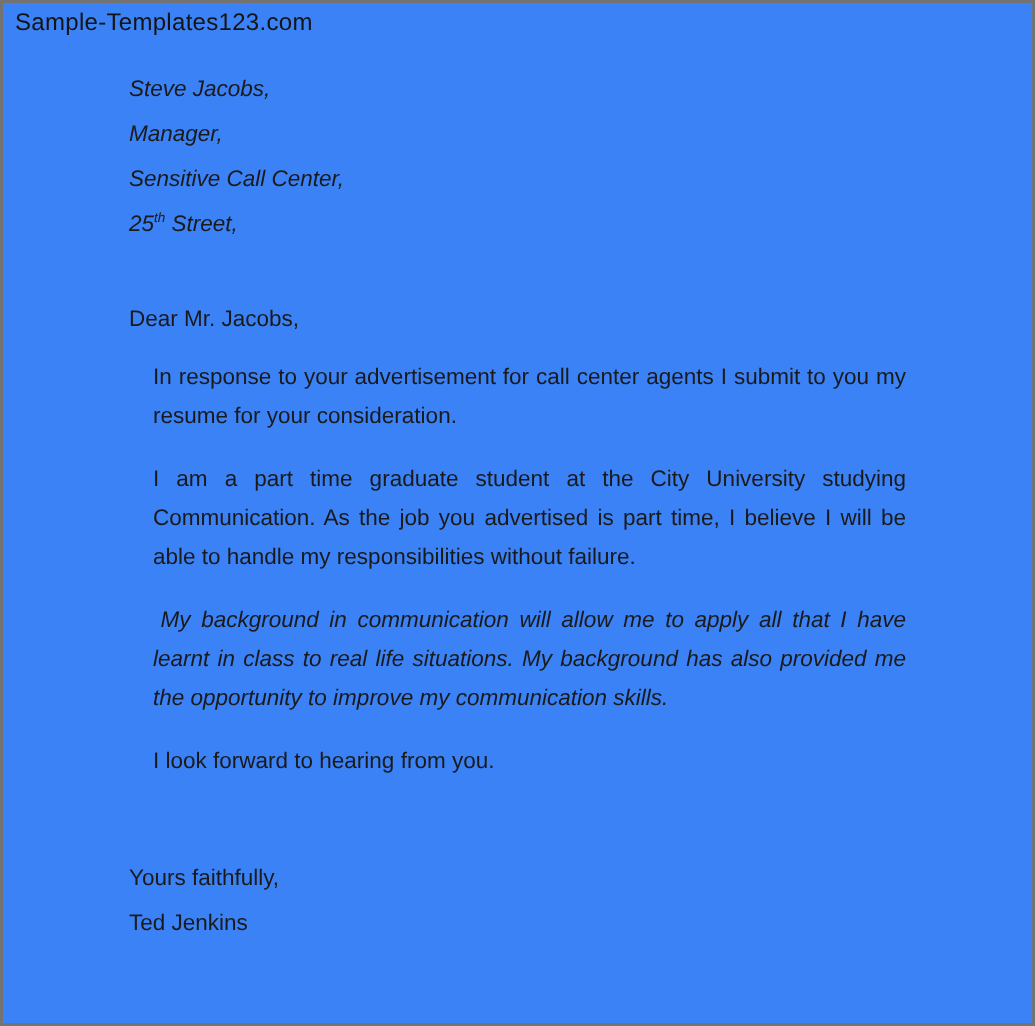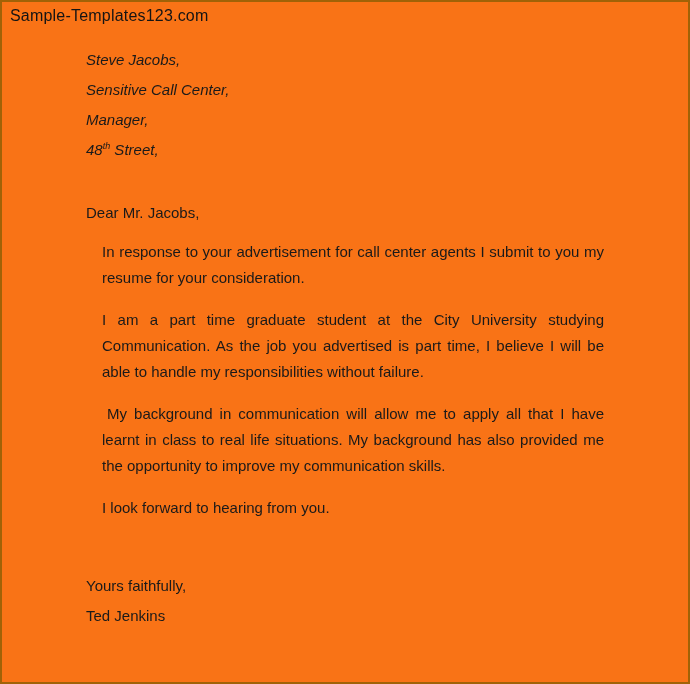--- a/index.html
+++ b/index.html
@@ -1,21 +1,21 @@
 <!DOCTYPE html>
 <html><head>
 <meta charset="utf-8">
 <style>
   html, body { margin: 0; padding: 0; background: #ffffff; }
   .page {
     width: 690px;
     height: 684px;
     box-sizing: border-box;
-    border: 2px solid #a16207;
-    background: #f97316;
+    border: 2px solid #737373;
+    background: #3b82f6;
     font-family: "Liberation Sans", sans-serif;
     color: #1a1a1a;
     overflow: hidden;
     position: relative;
   }
   .site-header {
     padding: 5px 0 0 8px;
     font-size: 16px;
     color: #141414;
     letter-spacing: 0.2px;
@@ -39,21 +39,21 @@
     margin: 38px 0 0 0;
     font-size: 15px;
     line-height: 20px;
   }
   .para {
     margin: 16px 0 0 16px;
     font-size: 15px;
     line-height: 26px;
     text-align: justify;
   }
-  .para.indented { text-indent: 5px; }
+  .para.indented { text-indent: 5px; font-style: italic; }
   .para.single { text-align: left; }
   .closing {
     margin: 50px 0 0 0;
     font-size: 15px;
     line-height: 30px;
   }
   .signature {
     margin: 0;
     font-size: 15px;
     line-height: 30px;
@@ -62,23 +62,23 @@
 </head>
 <body>
 
 <div class="page">
   <div class="site-header">Sample-Templates123.com</div>
 
   <div class="letter">
 
     <div class="address">
       <p>Steve Jacobs,</p>
+      <p>Manager,</p>
       <p>Sensitive Call Center,</p>
-      <p>Manager,</p>
-      <p><span>48</span><sup>th</sup><span> Street,</span></p>
+      <p><span>25</span><sup>th</sup><span> Street,</span></p>
     </div>
 
     <p class="salutation">Dear Mr. Jacobs,</p>
 
     <p class="para">In response to your advertisement for call center agents I submit to you my resume for your consideration.</p>
 
     <p class="para">I am a part time graduate student at the City University studying Communication. As the job you advertised is part time, I believe I will be able to handle my responsibilities without failure.</p>
 
     <p class="para indented">My background in communication will allow me to apply all that I have learnt in class to real life situations. My background has also provided me the opportunity to improve my communication skills.</p>
 

